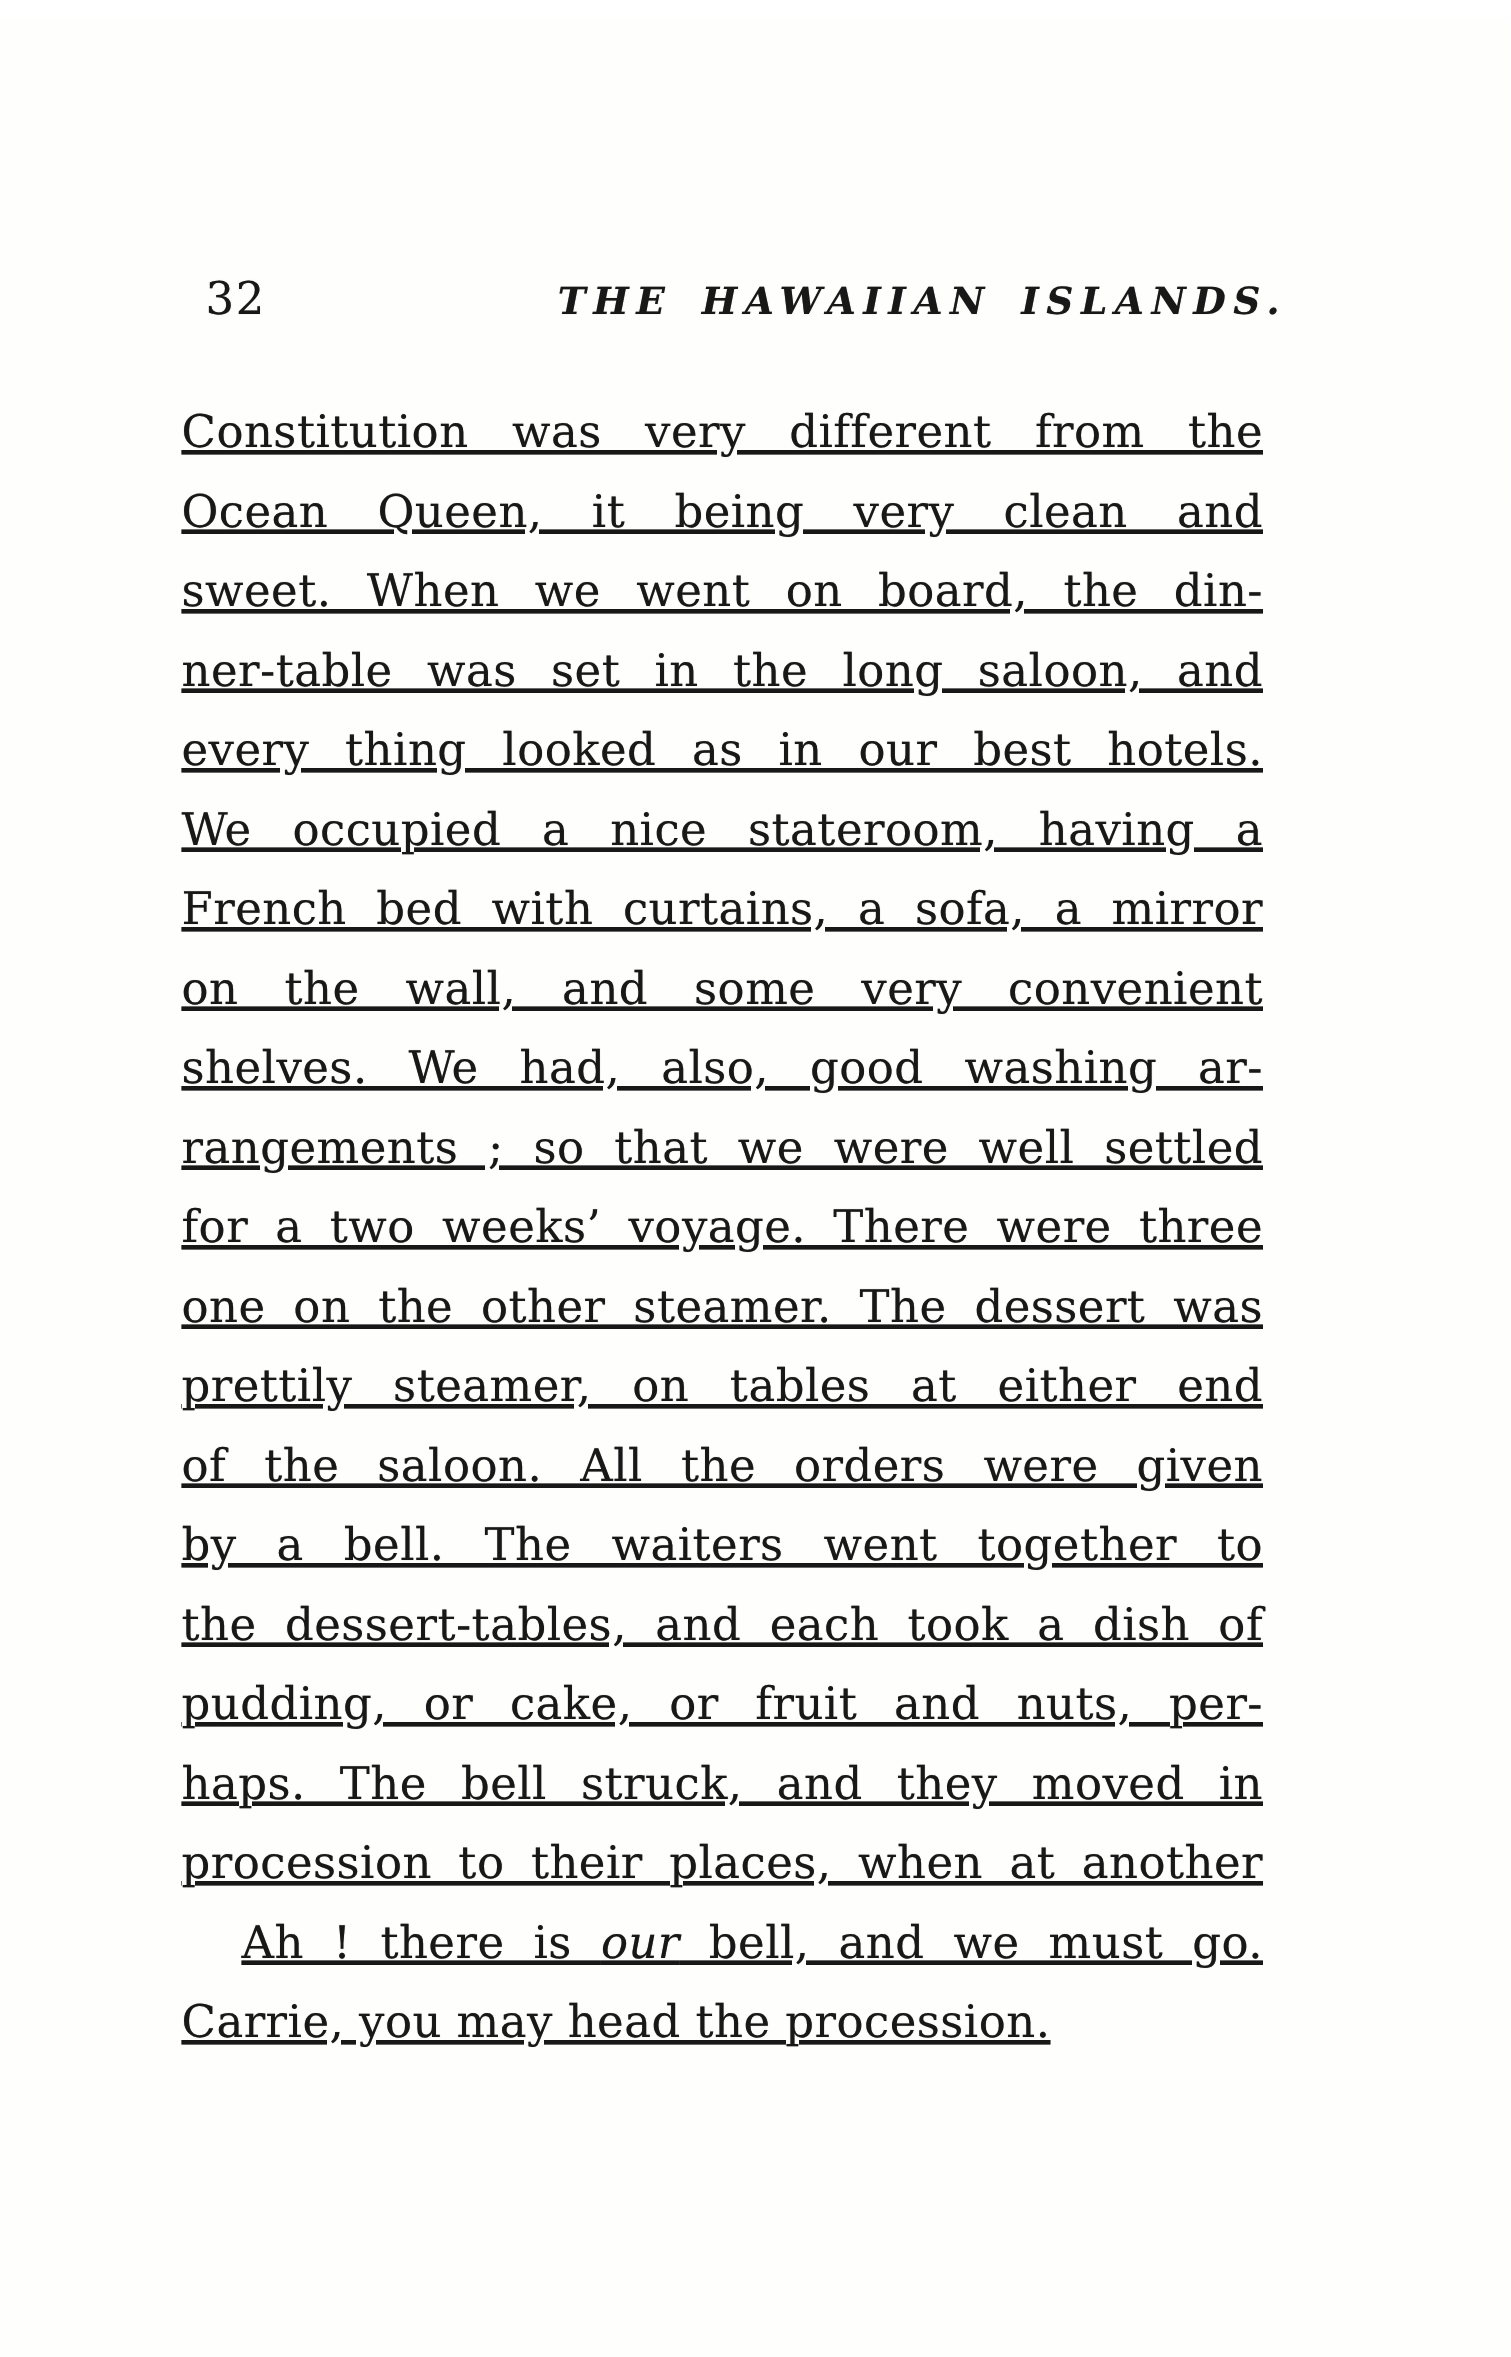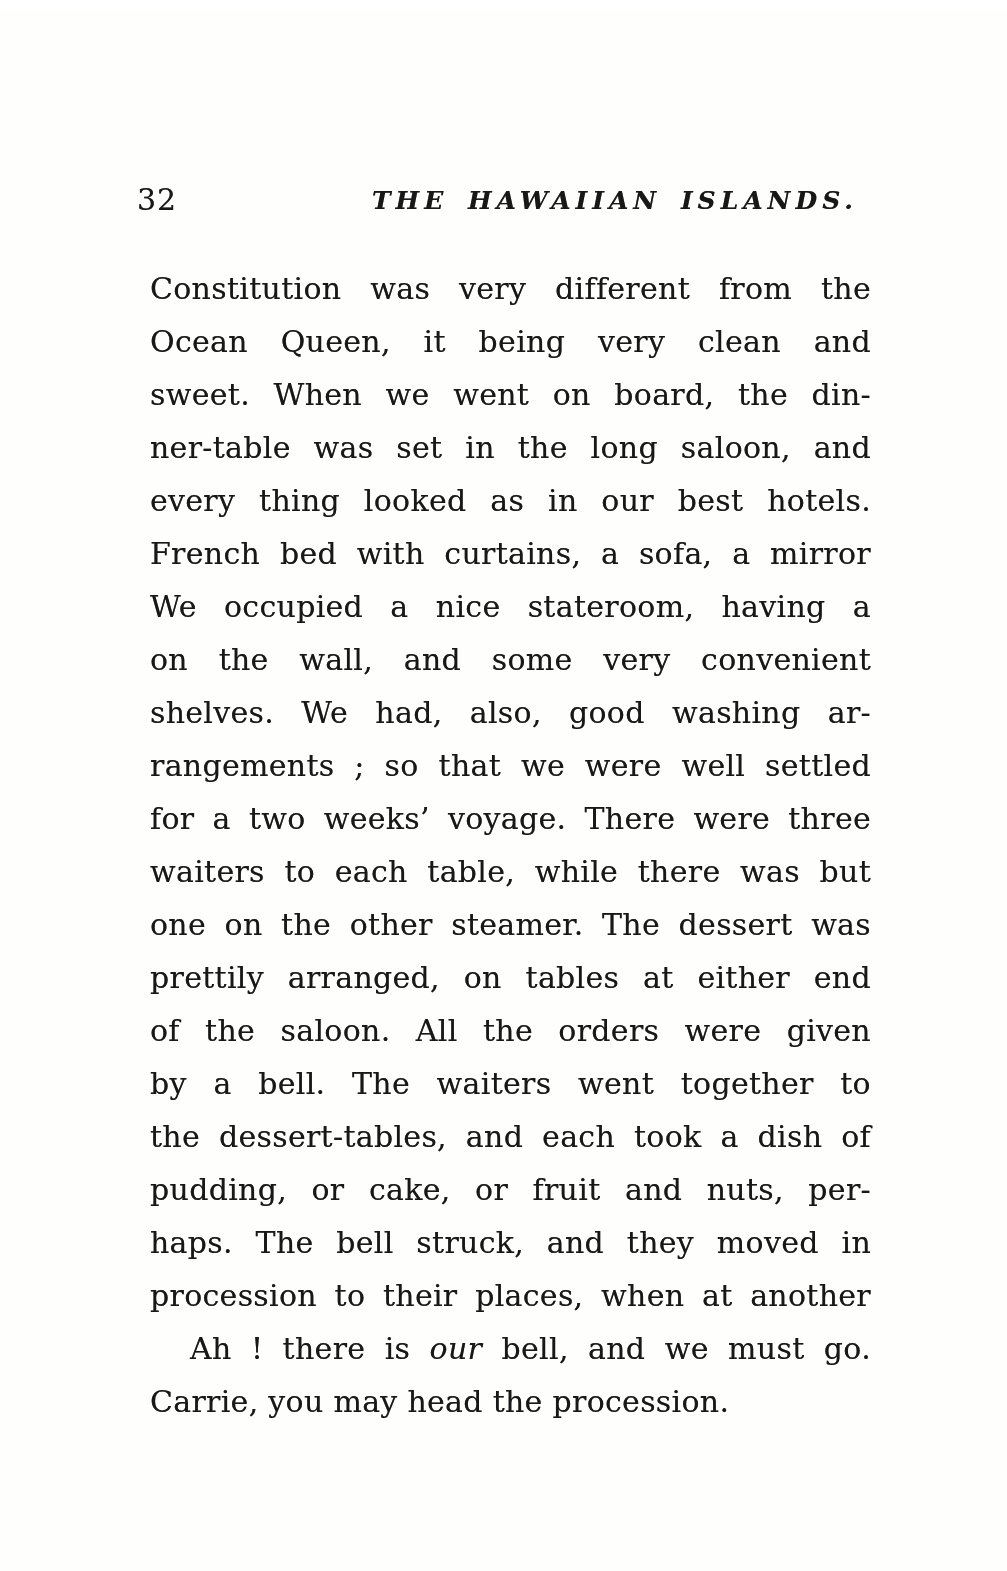--- a/index.html
+++ b/index.html
@@ -38,26 +38,27 @@
     font-size: 25px;
     font-style: italic;
     font-weight: bold;
     letter-spacing: 5px;
     padding-top: 6px;
     word-spacing: 6px;
   }
   
   .text-block {
     position: absolute;
-    left: 150px;
+    left: 121px;
     top: 250px;
     width: 721px;
     font-size: 30px;
     line-height: 53px;
     letter-spacing: 0.3px;
+    text-decoration: underline;
   }
   .line {
     height: 53px;
     text-align: justify;
     text-align-last: justify;
     white-space: normal;
   }
   .line.no-just {
     text-align: center;
     text-align-last: left;
@@ -82,29 +83,28 @@
     <span class="page-number">32</span>
     <span class="running-title">THE HAWAIIAN ISLANDS.</span>
   </header>
 
   <main class="text-block" id="text-block">
       <div class="line"><span class="seg">Constitution was very different from the</span></div>
       <div class="line"><span class="seg">Ocean Queen, it being very clean and</span></div>
       <div class="line"><span class="seg">sweet. When we went on board, the din-</span></div>
       <div class="line"><span class="seg">ner-table was set in the long saloon, and</span></div>
       <div class="line"><span class="seg">every thing looked as in our best hotels.</span></div>
+      <div class="line"><span class="seg">We occupied a nice stateroom, having a</span></div>
       <div class="line"><span class="seg">French bed with curtains, a sofa, a mirror</span></div>
-      <div class="line"><span class="seg">We occupied a nice stateroom, having a</span></div>
       <div class="line"><span class="seg">on the wall, and some very convenient</span></div>
       <div class="line"><span class="seg">shelves. We had, also, good washing ar-</span></div>
       <div class="line"><span class="seg">rangements ; so that we were well settled</span></div>
       <div class="line"><span class="seg">for a two weeks’ voyage. There were three</span></div>
-      <div class="line"><span class="seg">waiters to each table, while there was but</span></div>
       <div class="line"><span class="seg">one on the other steamer. The dessert was</span></div>
-      <div class="line"><span class="seg">prettily arranged, on tables at either end</span></div>
+      <div class="line"><span class="seg">prettily steamer, on tables at either end</span></div>
       <div class="line"><span class="seg">of the saloon. All the orders were given</span></div>
       <div class="line"><span class="seg">by a bell. The waiters went together to</span></div>
       <div class="line"><span class="seg">the dessert-tables, and each took a dish of</span></div>
       <div class="line"><span class="seg">pudding, or cake, or fruit and nuts, per-</span></div>
       <div class="line"><span class="seg">haps. The bell struck, and they moved in</span></div>
       <div class="line"><span class="seg">procession to their places, when at another</span></div>
       <div class="line indent"><span class="seg">Ah ! there is </span><span class="seg italic">our</span><span class="seg"> bell, and we must go.</span></div>
       <div class="line no-just"><span class="seg">Carrie, you may head the procession.</span></div>
     </main>
 

